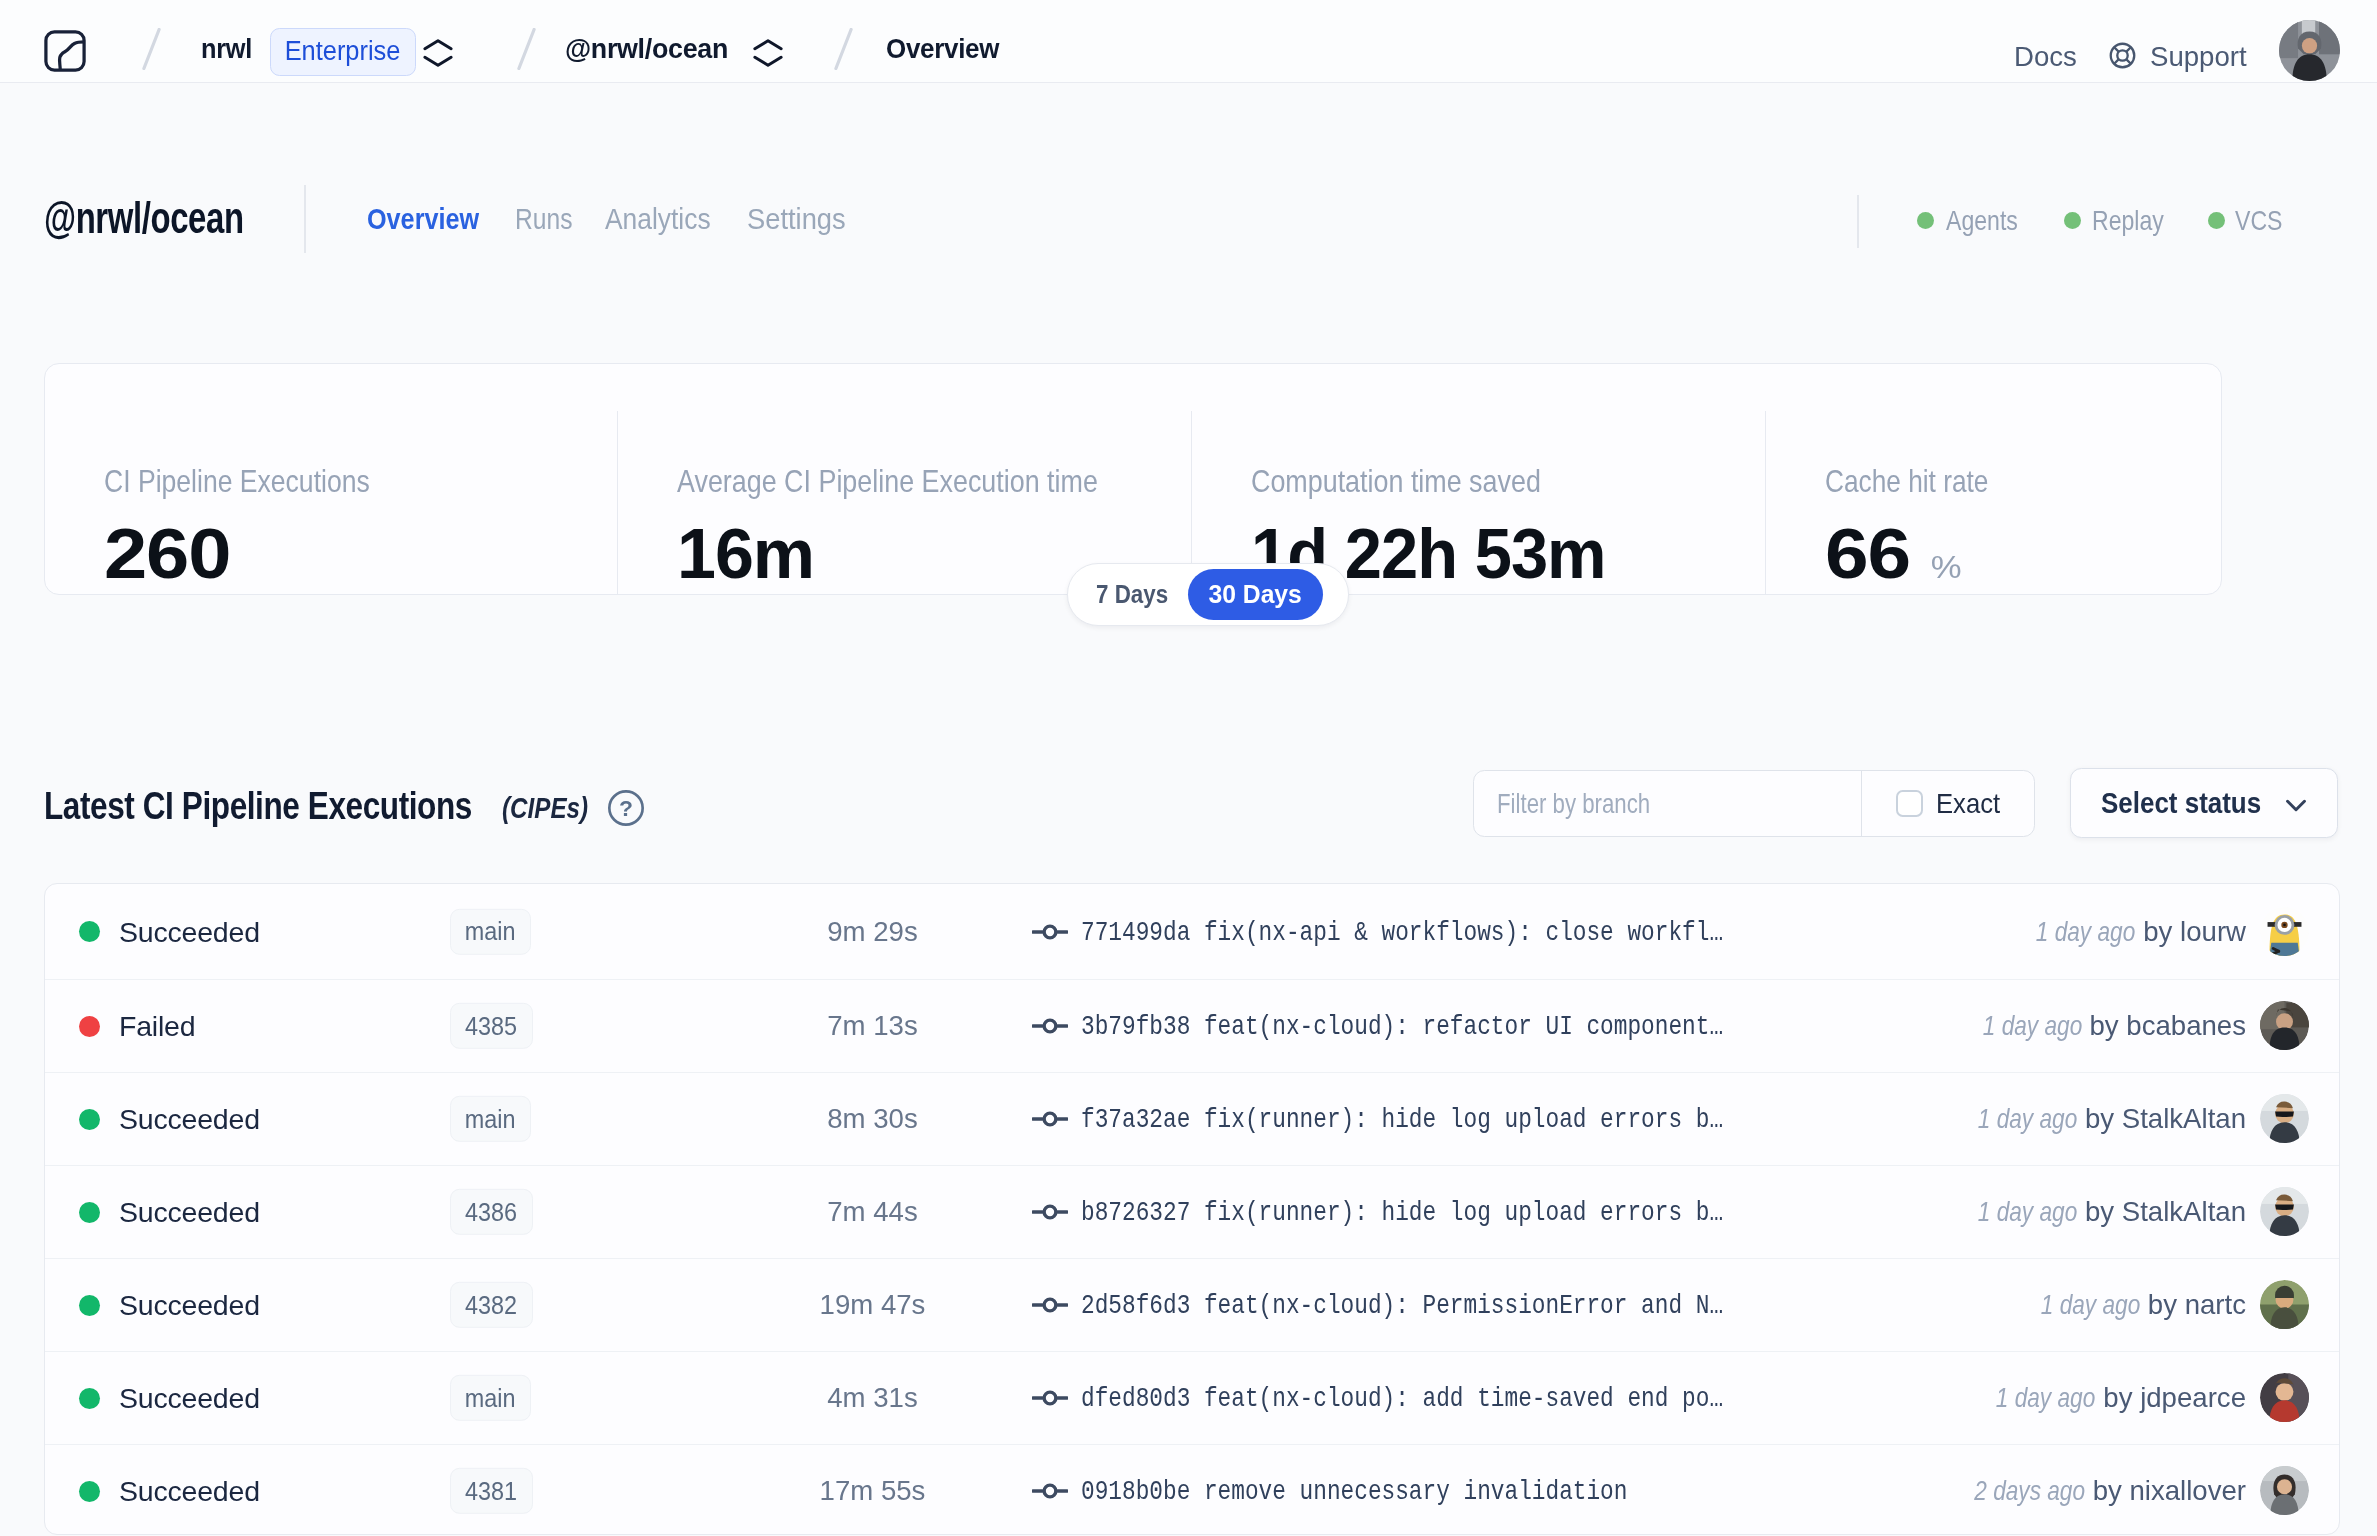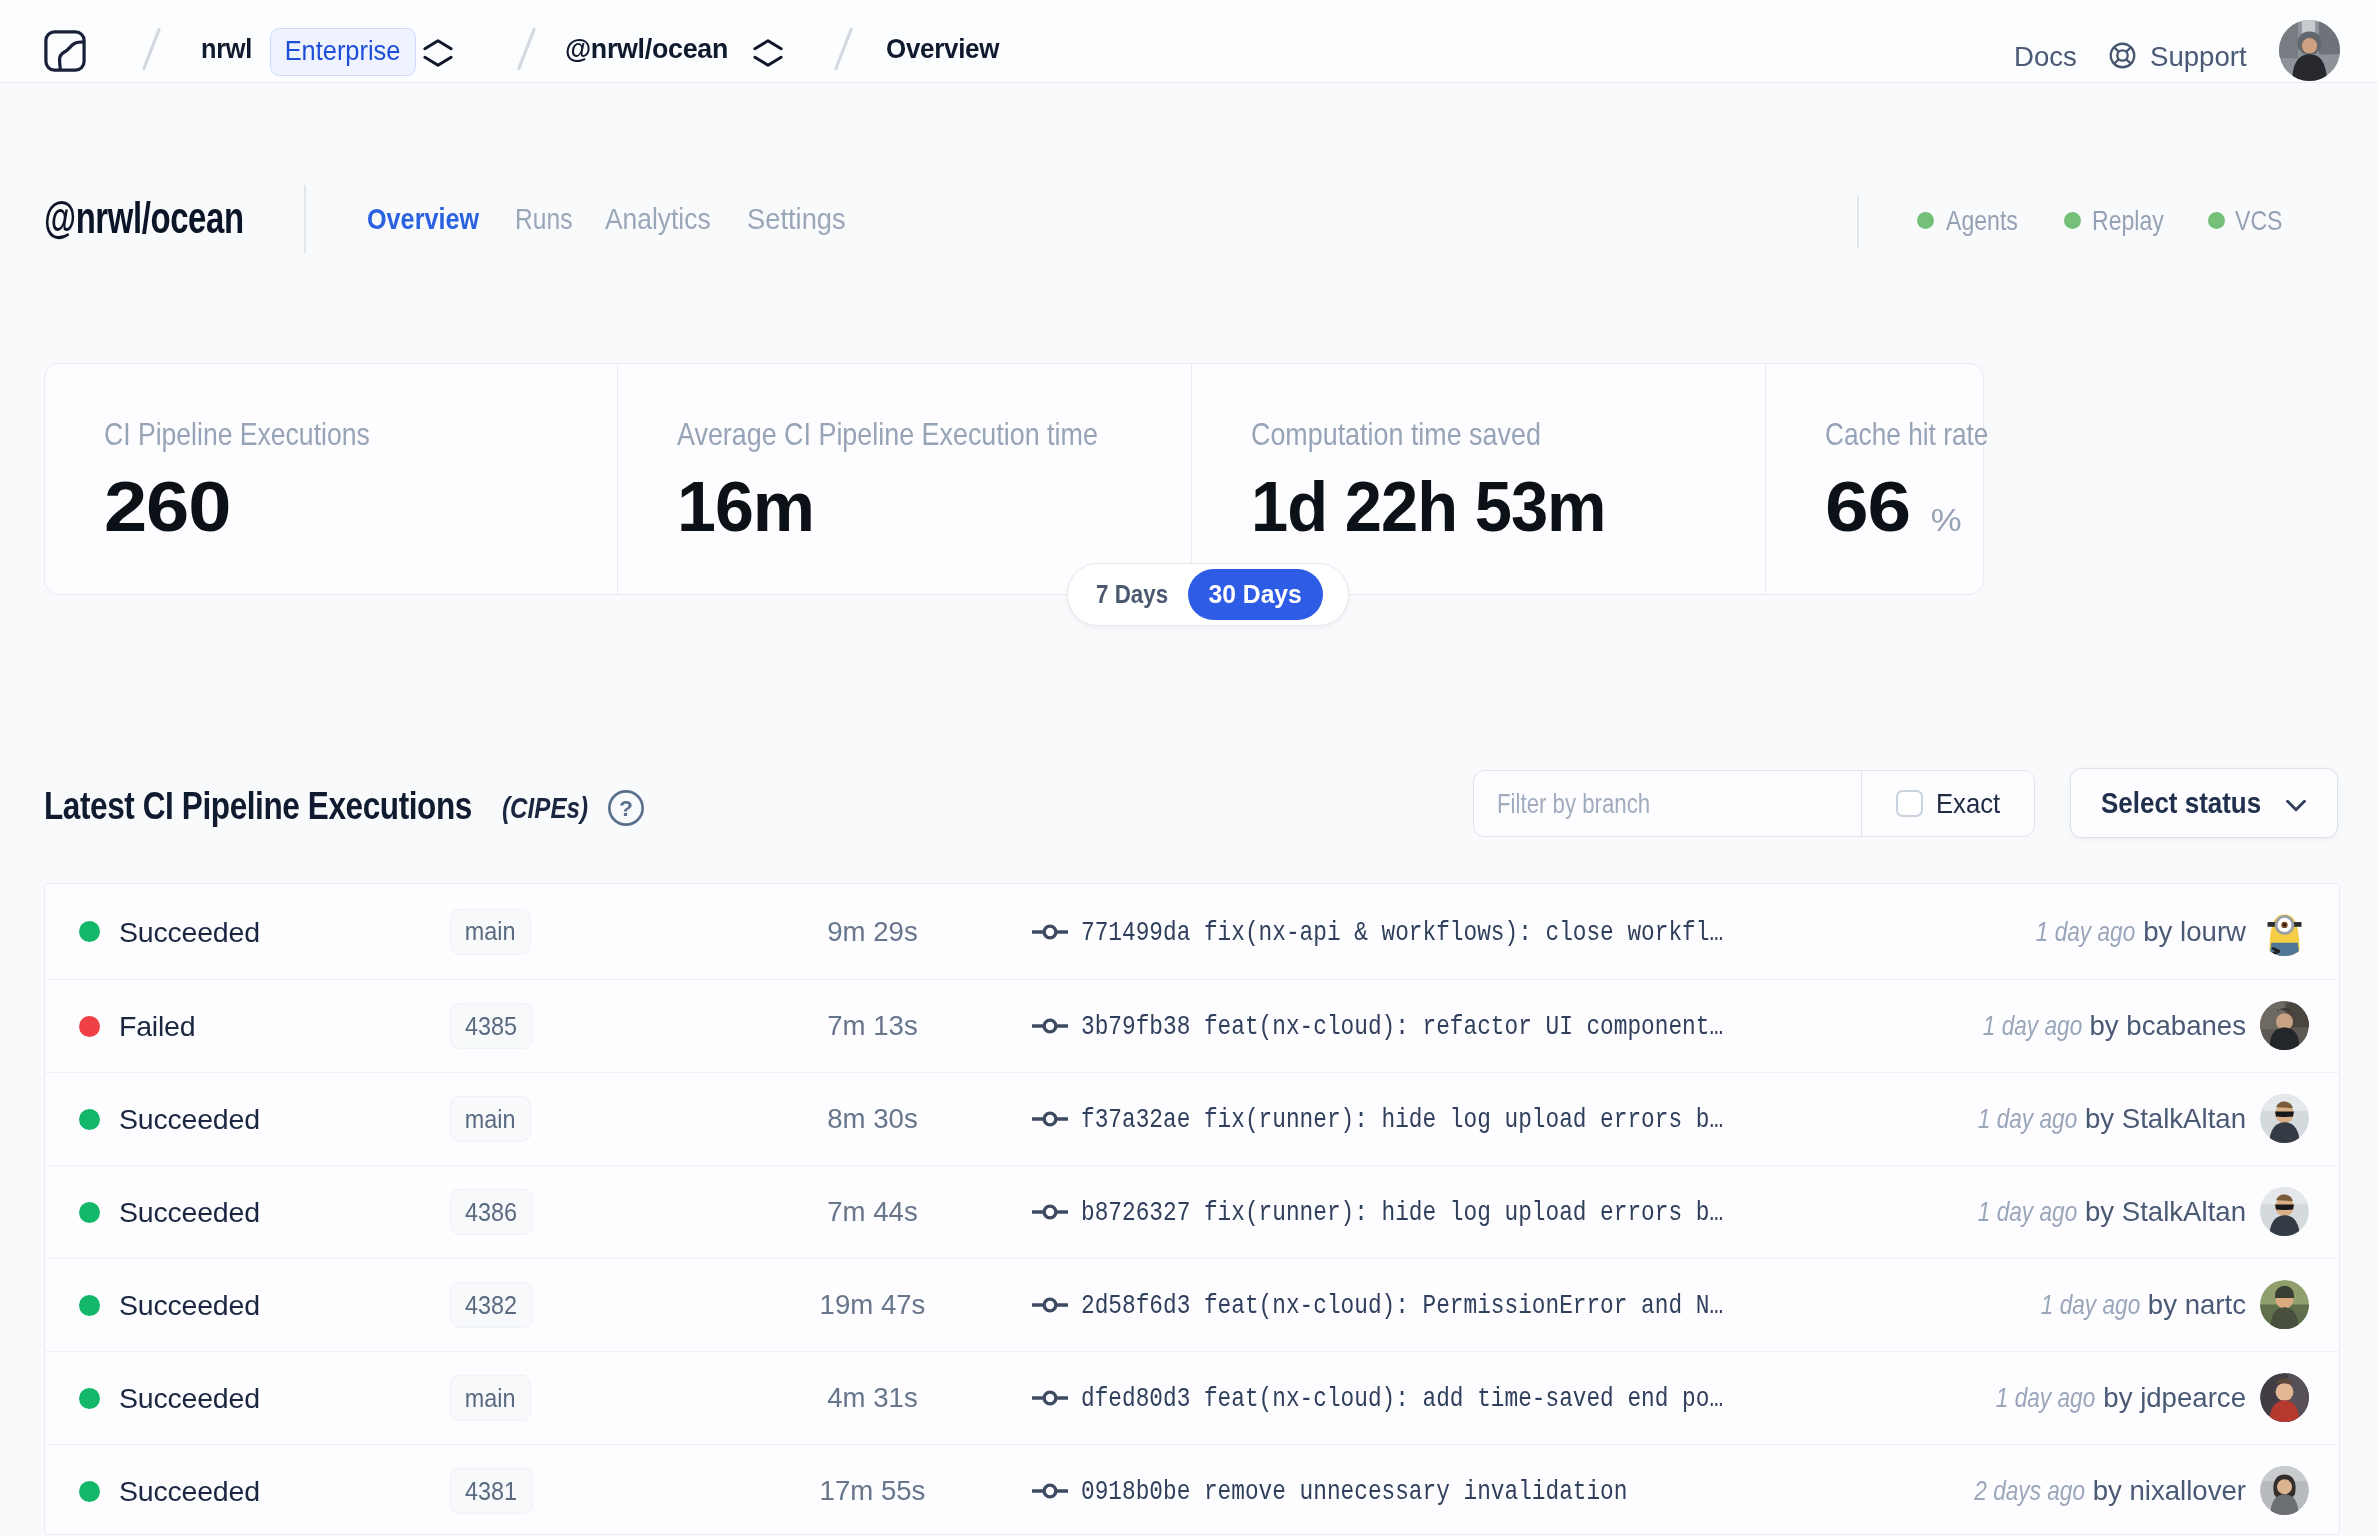--- a/index.html
+++ b/index.html
@@ -12,21 +12,21 @@
 .nav-right { position:absolute; top:41px; font-size:27.6px; font-weight:500; color:#4b5a74;text-align:center; }
 .tavatar { position:absolute; left:2279px; top:20px; width:61px; height:61px; border-radius:50%; overflow:hidden; }
 
 .h2row { position:absolute; left:44px; top:192px; font-size:45px; font-weight:800; color:#0c1527; letter-spacing:-0.5px; transform:scaleX(0.73); transform-origin:left center; white-space:nowrap; }
 .vdiv { position:absolute; background:#e4e7ed; width:1.9px; }
 .tab { position:absolute; top:202px; font-size:30px; font-weight:500; color:#9aa7b9; transform-origin:left center; white-space:nowrap; }
 .tab.active { color:#2a62e0; font-weight:600; }
 .sdot { position:absolute; top:212px; width:17px; height:17px; border-radius:50%; background:#74c078; }
 .slabel { position:absolute; top:204px; font-size:28.5px; color:#95a1b4; transform-origin:left center; white-space:nowrap; }
 
-.stats { position:absolute; left:44px; top:363px; width:1940px; height:232px; background:#fdfdff; border:1.9px solid #e7eaf1; border-radius:15px; display:flex; }
+.stats { position:absolute; left:44px; top:363px; width:2178px; height:232px; background:#fdfdff; border:1.9px solid #e7eaf1; border-radius:15px; display:flex;align-items:flex-end; }
 .scell { padding:52px 0 0 59px; flex:none; }
 .scell + .scell { border-left:1.9px solid #e7eaf1; }
 .slbl { font-size:32px; font-weight:500; color:#97a3b6; transform-origin:left center; white-space:nowrap; }
 .sval { margin-top:14.3px; font-size:70px; font-weight:700; color:#0c1118; letter-spacing:-1px; transform-origin:left center; white-space:nowrap; }
 .spct { font-size:31px; font-weight:500; color:#95a1b4; letter-spacing:0; }
 
 .toggle { position:absolute; left:1067px; top:563px; width:282px; height:63px; border-radius:31px; background:#fff; border:1.9px solid #e6e9ef; box-shadow:0 1.9px 5.7px rgba(15,23,42,.06); display:flex; align-items:center; }
 .t7 { margin-left:27.6px; width:92px; font-size:26px; font-weight:600; color:#4a5870; transform:scaleX(0.86); transform-origin:left center; white-space:nowrap; }
 .t30 { width:135px; height:51px; line-height:51px; border-radius:26px; background:#2e5ce5; color:#fff; font-size:26px; font-weight:600; text-align:center; }
 
@@ -35,21 +35,21 @@
 .qicon { position:absolute; left:606px; top:788px; }
 .filterbox { position:absolute; left:1473px; top:770px; width:562px; height:67px; background:#fdfdff; border:1.9px solid #dfe3ea; border-radius:11.4px; display:flex; align-items:center; }
 .fpart1 { flex:none; width:388px; height:100%; border-right:1.9px solid #dfe3ea; display:flex; align-items:center; }
 .fph { margin-left:23px; font-size:28.5px; color:#a0acbe; transform:scaleX(0.78); transform-origin:left center; white-space:nowrap; }
 .checkbox { flex:none; width:27px; height:27px; border:2.9px solid #c9d2dd; border-radius:6.7px; background:#fff; margin-left:34px; }
 .exact { font-size:28.5px; color:#202c44; margin-left:13.3px; transform:scaleX(0.9); transform-origin:left center; }
 .selbtn { position:absolute; left:2070px; top:768px; width:268px; height:70px; background:#fdfdff; border:1.9px solid #dce1ea; border-radius:11.4px; box-shadow:0 1.9px 4.8px rgba(15,23,42,.05); display:flex; align-items:center; }
 .selbtn .sbt { margin-left:29.5px; font-size:29.5px; font-weight:700; color:#20304c; transform:scaleX(0.88); transform-origin:left center; white-space:nowrap; }
 .selbtn svg { position:absolute; right:26px; top:21px; }
 
-.tcard { position:absolute; left:44px; top:883px; width:2296px; height:652px; background:#fdfdff; border:1.9px solid #e7eaf0; border-radius:5px; overflow:hidden; }
+.tcard { position:absolute; left:44px; top:883px; width:2296px; height:652px; background:#fdfdff; border:1.9px solid #e7eaf0; border-radius:13px; overflow:hidden; }
 .trow { position:relative; height:93px; }
 .trow:first-child { height:95px; }
 .dot { position:absolute; left:34px; top:50%; margin-top:-10.5px; width:21px; height:21px; border-radius:50%; }
 .dg { background:#12b76a; }
 .dr { background:#ef4143; }
 .status { position:absolute; left:74px; top:50%; transform:translateY(-50%); font-size:28.5px; font-weight:500; color:#1b2740; letter-spacing:-0.2px; }
 .badge { position:absolute; left:405px; top:50%; transform:translateY(-50%); padding:6.7px 11.4px; background:#f7f9fb; border:1.9px solid #eef1f5; border-radius:9.5px; }
 .bt { display:inline-block; font-size:26px; color:#5a6a80; transform:scaleX(0.9); transform-origin:center center; }
 .dur { position:absolute; left:704px; width:247px; text-align:center; top:50%; transform:translateY(-50%); font-size:27.6px; color:#68768c; }
 .cicon { position:absolute; left:987px; top:50%; transform:translateY(-50%); }

